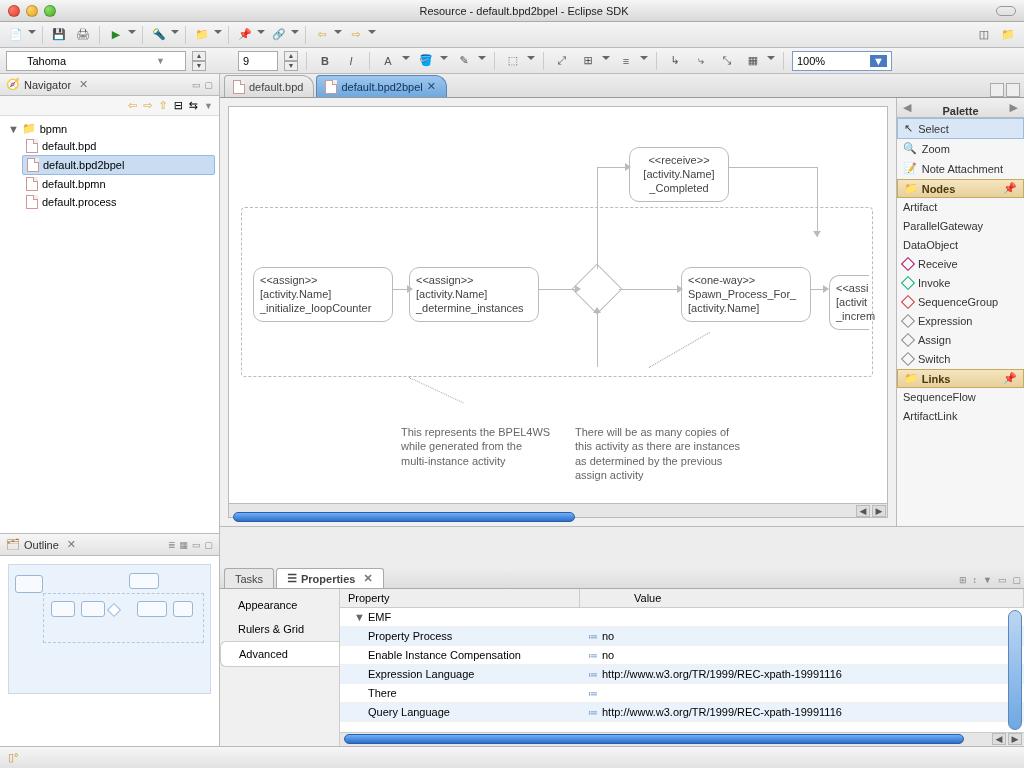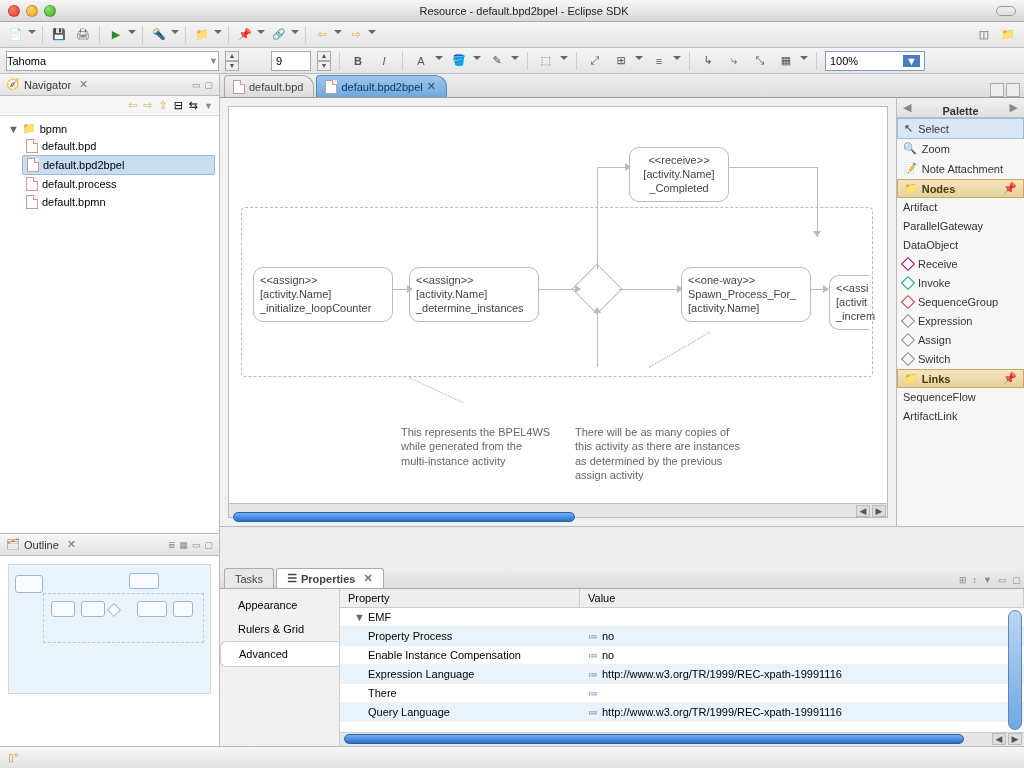--- a/index.html
+++ b/index.html
@@ -15,21 +15,21 @@
 .title-text { position: absolute; left: 50%; transform: translateX(-50%); color: #222; margin-left: 12px; }
 .pill { width: 20px; height: 10px; border: 1px solid #999; border-radius: 6px; margin-left: auto; }
 
 
 .toolbar { height: 26px; background: linear-gradient(#f5f5f5, #e5e5e5); border-bottom: 1px solid #bbb; display: flex; align-items: center; padding: 0 6px; gap: 4px; }
 .tb-btn { width: 20px; height: 20px; border: 1px solid transparent; border-radius: 3px; display: flex; align-items: center; justify-content: center; color: #555; }
 .tb-sep { width: 1px; height: 18px; background: #ccc; margin: 0 2px; }
 .tb-dropdown { width: 6px; height: 10px; border-left: 4px solid transparent; border-right: 4px solid transparent; border-top: 4px solid #666; margin-left: -2px; }
 
 .format-bar { height: 26px; background: linear-gradient(#f5f5f5, #e5e5e5); border-bottom: 1px solid #bbb; display: flex; align-items: center; padding: 0 6px; gap: 6px; }
-.font-select { width: 213px; height: 20px; border: 1px solid #aaa; background: #fff; padding: 0 0; display: flex; align-items: center; justify-content: space-between; text-align: center; }
+.font-select { width: 180px; height: 20px; border: 1px solid #aaa; background: #fff; padding: 0 20px; display: flex; align-items: center; justify-content: space-between; text-align: center; }
 .size-select { width: 40px; height: 20px; border: 1px solid #aaa; background: #fff; padding: 0 4px; display: flex; align-items: center; justify-content: space-between; }
 .zoom-select { width: 100px; height: 20px; border: 1px solid #7a9ac9; background: #fff; padding: 0 4px; display: flex; align-items: center; justify-content: space-between; }
 .stepper { width: 14px; height: 20px; display: flex; flex-direction: column; }
 .stepper div { flex: 1; border: 1px solid #aaa; background: #eee; display: flex; align-items: center; justify-content: center; font-size: 7px; color: #555; }
 
 
 .workbench { display: flex; height: calc(768px - 22px - 26px - 26px - 22px); }
 .left-col { width: 220px; display: flex; flex-direction: column; border-right: 1px solid #bbb; background: #f0f0f0; }
 .right-col { flex: 1; display: flex; flex-direction: column; }
 
@@ -98,21 +98,21 @@
 
 .bottom-area { height: 220px; display: flex; border-top: 1px solid #bbb;}
 .bottom-area .tabs { height: 22px; background: linear-gradient(#eee,#ddd); display:flex; align-items: flex-end; padding-left:4px; border-bottom:1px solid #aaa;margin-top:40px;}
 .btab { height: 20px; padding: 0 10px; border:1px solid #aaa; border-bottom:none; background:#e8e8e8; border-radius: 3px 3px 0 0; display:flex; align-items:center; gap:4px; margin-right:2px; color:#444;}
 .btab.active { background:#fff; font-weight: bold;}
 .bottom-body { flex: 1; display: flex;}
 .prop-cats { width: 120px; background: #f0f0f0; border-right: 1px solid #ccc; padding-top: 4px;}
 .prop-cat { padding: 6px 18px; }
 .prop-cat.active { background: #fff; border: 1px solid #ccc; border-right: none; border-radius: 6px 0 0 6px; }
 .prop-table { flex: 1; display: flex; flex-direction: column; background:#fff;}
-.prop-head { display: flex; background: #eee; border-bottom: 1px solid #ccc; }
+.prop-head { display: flex; background: #eee; border-bottom: 1px solid #ccc; gap: 46px; }
 .prop-head div { padding: 3px 8px; border-right: 1px solid #ccc; }
 .prop-col1 { width: 240px; }
 .prop-row { display: flex; border-bottom: 1px solid #f0f0f0;}
 .prop-row.alt { background: #eaf2fb;}
 .prop-row .c1 { width: 240px; padding: 3px 8px 3px 28px;}
 .prop-row .c2 { flex: 1; padding: 3px 8px; display:flex; align-items:center; gap:4px;}
 .prop-group-row .c1 { padding-left: 14px; }
 .eq-icon { color: #5a8ac9; font-size: 10px;}
 .prop-scroll { height: 14px; background:#e6e6e6; border-top:1px solid #ccc; position:relative;}
 .prop-thumb { position:absolute; left:4px; right:60px; top:1px; height:10px; border-radius:6px; background: linear-gradient(#6fb1f7, #2d6fc9); border:1px solid #2a5fa8;}
@@ -249,25 +249,25 @@
           <div class="tree-item">
               <span class="file-icon"></span>
               <span>default.bpd</span>
             </div>
           <div class="tree-item selected">
               <span class="file-icon"></span>
               <span>default.bpd2bpel</span>
             </div>
           <div class="tree-item">
               <span class="file-icon"></span>
-              <span>default.process</span>
+              <span>default.bpmn</span>
             </div>
           <div class="tree-item">
               <span class="file-icon"></span>
-              <span>default.bpmn</span>
+              <span>default.process</span>
             </div>
         </div>
       </div>
     </div>
     <div class="view-header">
       <span class="view-icon">🗂</span>
       <span class="view-title">Outline</span>
       <span class="view-close">✕</span>
       <span class="view-spacer"></span>
       <span class="micro">≣</span>

